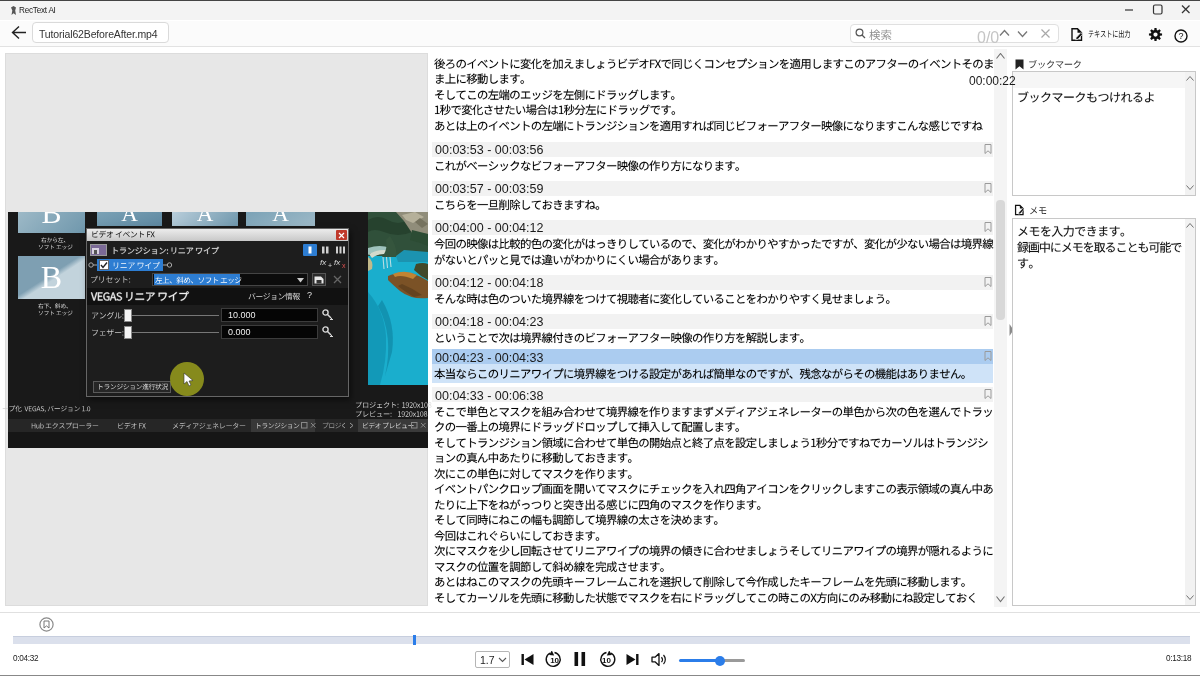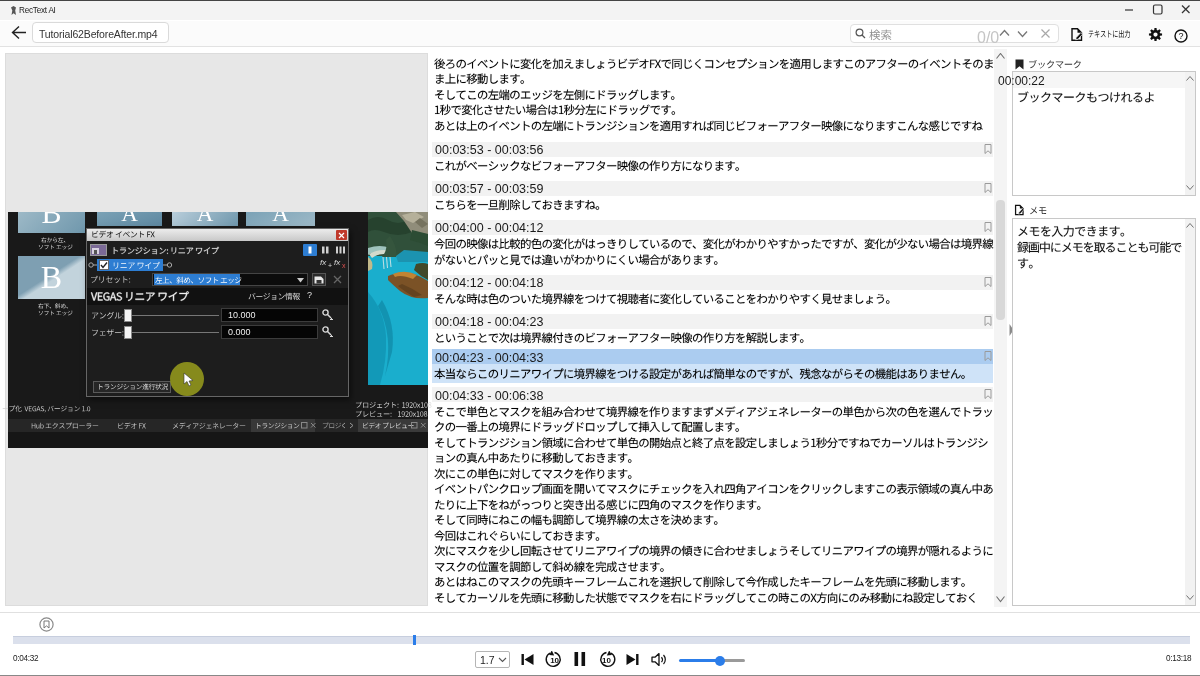--- a/index.html
+++ b/index.html
@@ -1623,21 +1623,21 @@
         <use href="#g17" x="120"></use>
         <use href="#g39" x="241"></use>
         <use href="#g174" x="361"></use>
         <use href="#g22" x="481"></use>
         <use href="#g39" x="601"></use>
       </g>
     </svg>
   </div>
 <div style="position:absolute;left:1012px;top:71px;width:184px;height:125px;background:#fff;border:1px solid #c8c8c8;"></div>
 <div style="position:absolute;left:1013px;top:72px;width:172px;height:16px;background:#f6f6f6;"></div>
-<div style="position:absolute;left:998px;top:74px;font-size:12px;color:#1a1a1a;white-space:nowrap;">00:00:22</div>
+<div style="position:absolute;left:969px;top:74px;font-size:12px;color:#1a1a1a;white-space:nowrap;">00:00:22</div>
 <div style="position:absolute;left:1017px;top:89px;">
     <svg style="position:absolute;overflow:visible;" width="138" height="17">
       <g fill="#111" stroke="#111" stroke-width="1" transform="translate(0,12.72) scale(0.096000)">
         <use href="#g223" x="0"></use>
         <use href="#g17" x="120"></use>
         <use href="#g39" x="240"></use>
         <use href="#g174" x="359"></use>
         <use href="#g22" x="479"></use>
         <use href="#g39" x="599"></use>
         <use href="#g204" x="719"></use>

